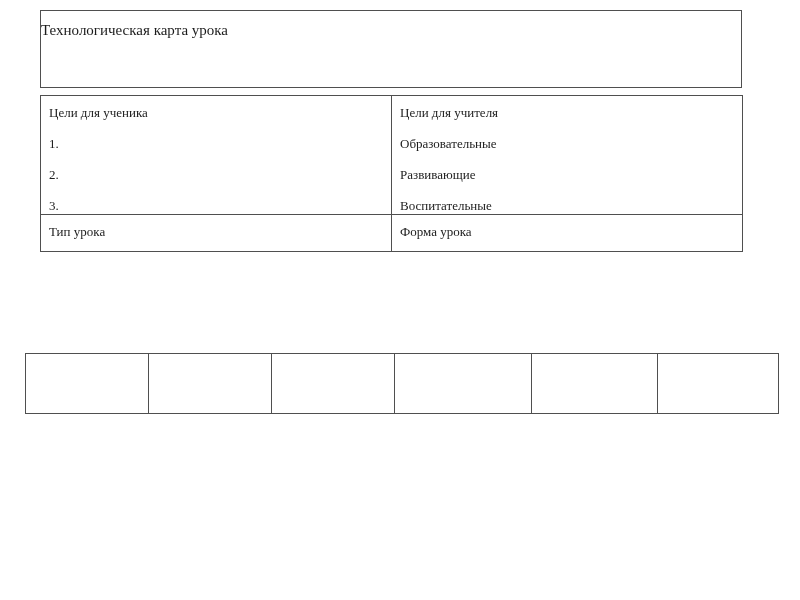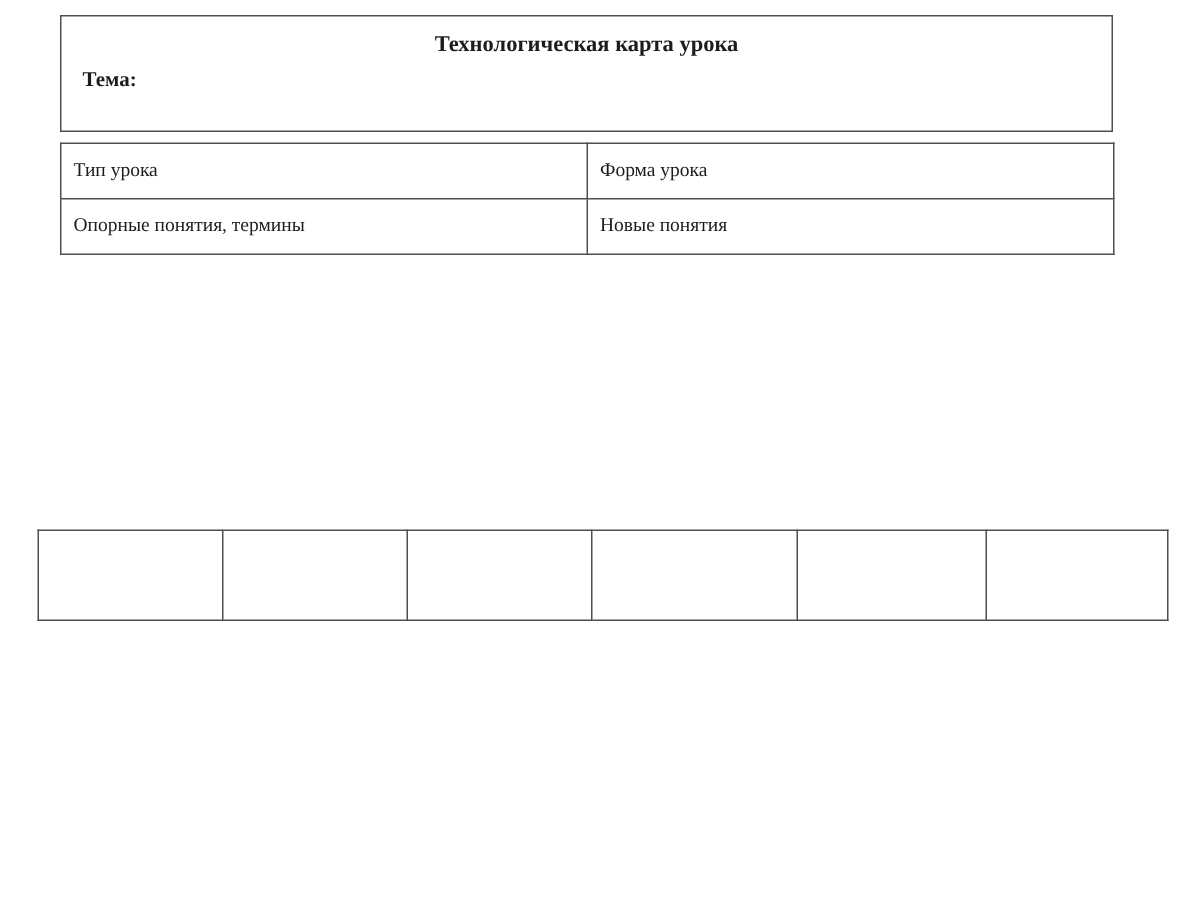--- a/index.html
+++ b/index.html
@@ -16,22 +16,21 @@
 
   
   .title-box {
     position: absolute;
     left: 40px; top: 10px;
     width: 702px; height: 78px;
     border: 1px solid #4f4f4f;
     background: #ffffff;
   }
   .doc-title {
-    text-align: center;
-    font-weight: bold;
+    font-weight: normal;
     font-size: 15px;
     padding-top: 11px;
   }
   .theme-label {
     font-weight: bold;
     font-size: 14px;
     padding-left: 14px;
     margin-top: 7px;
   }
 
@@ -77,36 +76,45 @@
     border: 1px solid #4f4f4f;
     height: 60px;
     background: #ffffff;
   }
 </style>
 </head>
 <body>
 
 <div class="title-box">
   <div class="doc-title">Технологическая карта урока</div>
-  <div class="theme-label">Тема:</div>
 </div>
 
 <table class="goals-table">
   <colgroup>
       <col>
       <col>
     </colgroup>
   <tbody>
+      <tr class="r-tall">
+    <td>
+      <div class="cell-line">Цели для ученика</div>
+      <div class="cell-line">1.</div>
+      <div class="cell-line">2.</div>
+      <div class="cell-line">3.</div>
+    </td>
+    <td>
+      <div class="cell-line">Цели для учителя</div>
+      <div class="cell-line">Образовательные</div>
+      <div class="cell-line">Развивающие</div>
+      <div class="cell-line">Воспитательные</div>
+    </td>
+  </tr>
   <tr class="r-std">
     <td>Тип урока</td>
     <td>Форма урока</td>
-  </tr>
-  <tr class="r-std">
-    <td>Опорные понятия, термины</td>
-    <td>Новые понятия</td>
   </tr>
 </tbody>
   </table>
 
 <table class="stages-table">
   <colgroup>
     <col style="width:123px">
     <col style="width:123px">
     <col style="width:123px">
     <col style="width:137px">

